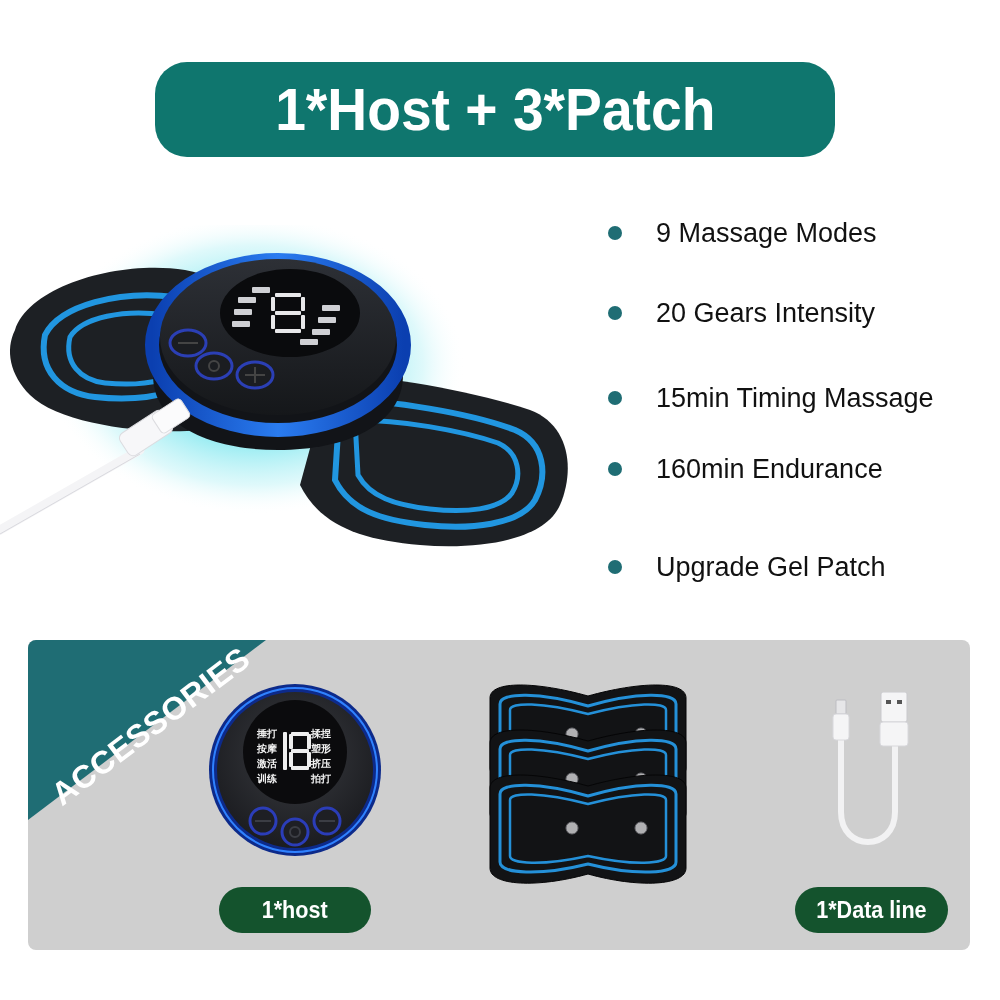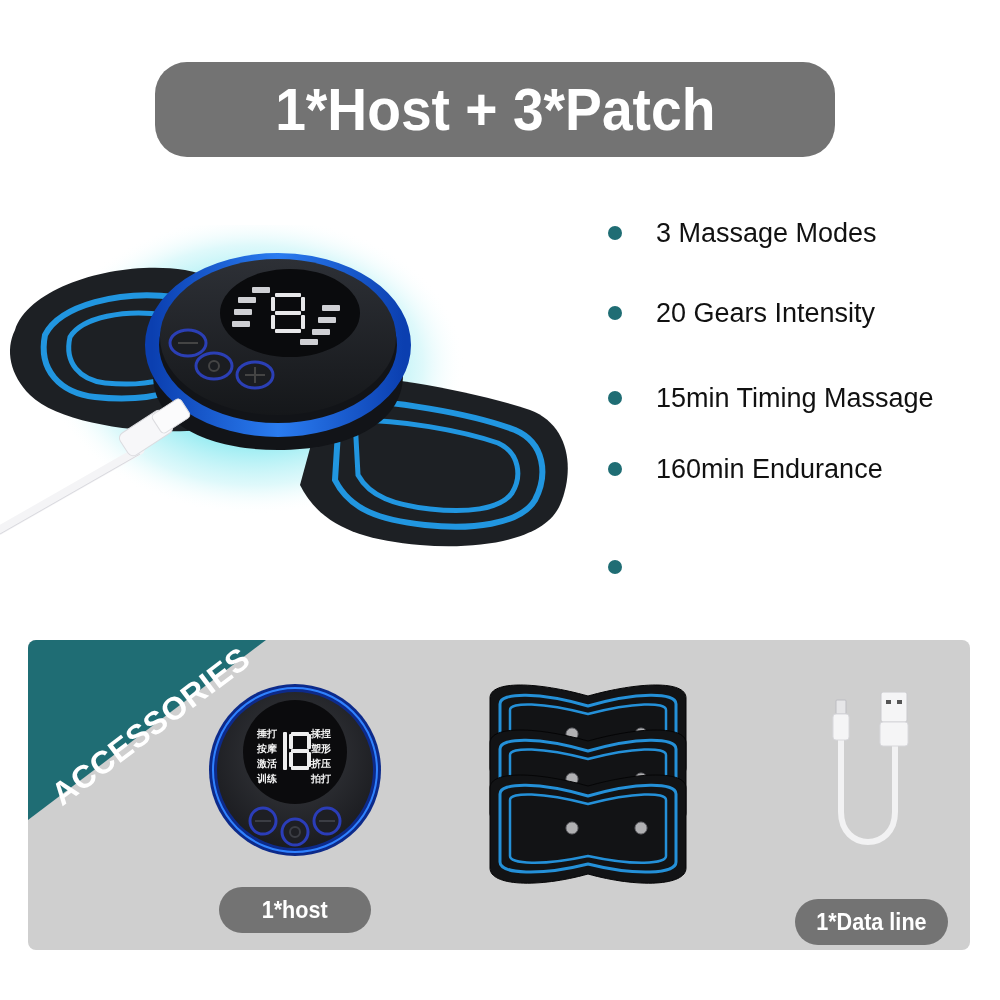--- a/index.html
+++ b/index.html
@@ -1,21 +1,21 @@
 <!DOCTYPE html>
 <html><head>
 <meta charset="utf-8">
 <style>
   * { margin: 0; padding: 0; box-sizing: border-box; }
   html, body { width: 1000px; height: 1000px; background: #ffffff; overflow: hidden; }
   body { position: relative; font-family: "Liberation Sans", "DejaVu Sans", sans-serif; }
 
   .header-pill {
     position: absolute; left: 155px; top: 62px; width: 680px; height: 95px;
-    background: #737373; border-radius: 32px;
+    background: #0f766e; border-radius: 32px;
     display: flex; align-items: center; justify-content: center;
   }
   .header-title {
     color: #ffffff; font-size: 60px; font-weight: bold; letter-spacing: 0px;
     transform: scaleX(0.92);
   }
 
   .hero { position: absolute; left: 0; top: 225px; width: 580px; height: 340px; }
 
   .features { position: absolute; left: 608px; top: 210px; width: 380px; }
@@ -36,21 +36,21 @@
     position: absolute; left: 0; top: 0; width: 240px; height: 180px;
   }
   .acc-ribbon-label {
     position: absolute; left: -2px; top: 68px; width: 250px;
     color: #ffffff; font-size: 32px; font-weight: bold; letter-spacing: 0.5px;
     transform: rotate(-37deg); transform-origin: center; text-align: center;
   }
 
   .acc-item { position: absolute; }
   .acc-label {
-    position: absolute; height: 46px; background: #737373; border-radius: 23px;
+    position: absolute; height: 46px; background: #14532d; border-radius: 23px;
     display: flex; align-items: center; justify-content: center;
     color: #ffffff; font-weight: bold; font-size: 24px;
   }
   .acc-label span { display: inline-block; transform: scaleX(0.9); white-space: nowrap; }
 </style>
 </head>
 <body>
 
 <div class="header-pill">
   <div class="header-title">1*Host + 3*Patch</div>
@@ -134,36 +134,37 @@
       <path d="M0,305 L140,225" stroke="#d9d9de" stroke-width="1" transform="translate(0,4)"></path>
       <rect x="120" y="195" width="52" height="26" rx="6" fill="#f7f7f9" stroke="#dcdce0" transform="rotate(-33 146 208)"></rect>
       <rect x="154" y="180" width="34" height="22" rx="4" fill="#fbfbfc" stroke="#dcdce0" transform="rotate(-33 171 191)"></rect>
     </g>
   </svg>
 </div>
 
 <div class="features">
   <div class="feature" style="top:3px">
     <span class="dot"></span>
-    <span class="txt">3 Massage Modes</span>
+    <span class="txt">9 Massage Modes</span>
   </div>
   <div class="feature" style="top:83px">
     <span class="dot"></span>
     <span class="txt">20 Gears Intensity</span>
   </div>
   <div class="feature" style="top:168px">
     <span class="dot"></span>
     <span class="txt">15min Timing Massage</span>
   </div>
   <div class="feature" style="top:239px">
     <span class="dot"></span>
     <span class="txt">160min Endurance</span>
   </div>
   <div class="feature" style="top:337px">
     <span class="dot"></span>
+    <span class="txt">Upgrade Gel Patch</span>
   </div>
 </div>
 
 <div class="acc-panel">
   <svg class="acc-ribbon" viewBox="0 0 240 180">
     <polygon points="0,0 238,0 0,180" fill="#1f6d74"></polygon>
   </svg>
   <div class="acc-ribbon-label">ACCESSORIES</div>
 
   <div class="acc-item" style="left:177px; top:40px; width:180px; height:180px;">
@@ -246,16 +247,16 @@
     <svg width="90" height="170" viewBox="0 0 90 170">
       <path d="M18,48 L18,120 C18,160 72,160 72,120 L72,50" fill="none" stroke="#f2f2f3" stroke-width="6" stroke-linecap="round"></path>
       <rect x="13" y="8" width="10" height="14" rx="1" fill="#e6e6e8" stroke="#bdbdc2"></rect>
       <rect x="10" y="22" width="16" height="26" rx="3" fill="#f5f5f6" stroke="#d8d8dc"></rect>
       <rect x="58" y="0" width="26" height="30" rx="2" fill="#f5f5f6" stroke="#c9c9cd"></rect>
       <rect x="63" y="8" width="5" height="4" fill="#555"></rect>
         <rect x="74" y="8" width="5" height="4" fill="#555"></rect>
       <rect x="57" y="30" width="28" height="24" rx="3" fill="#f5f5f6" stroke="#d8d8dc"></rect>
     </svg>
   </div>
-  <div class="acc-label" style="left:767px; top:259px; width:153px;">
+  <div class="acc-label" style="left:767px; top:247px; width:153px;">
     <span>1*Data line</span>
   </div>
 </div>
 
 </body></html>

